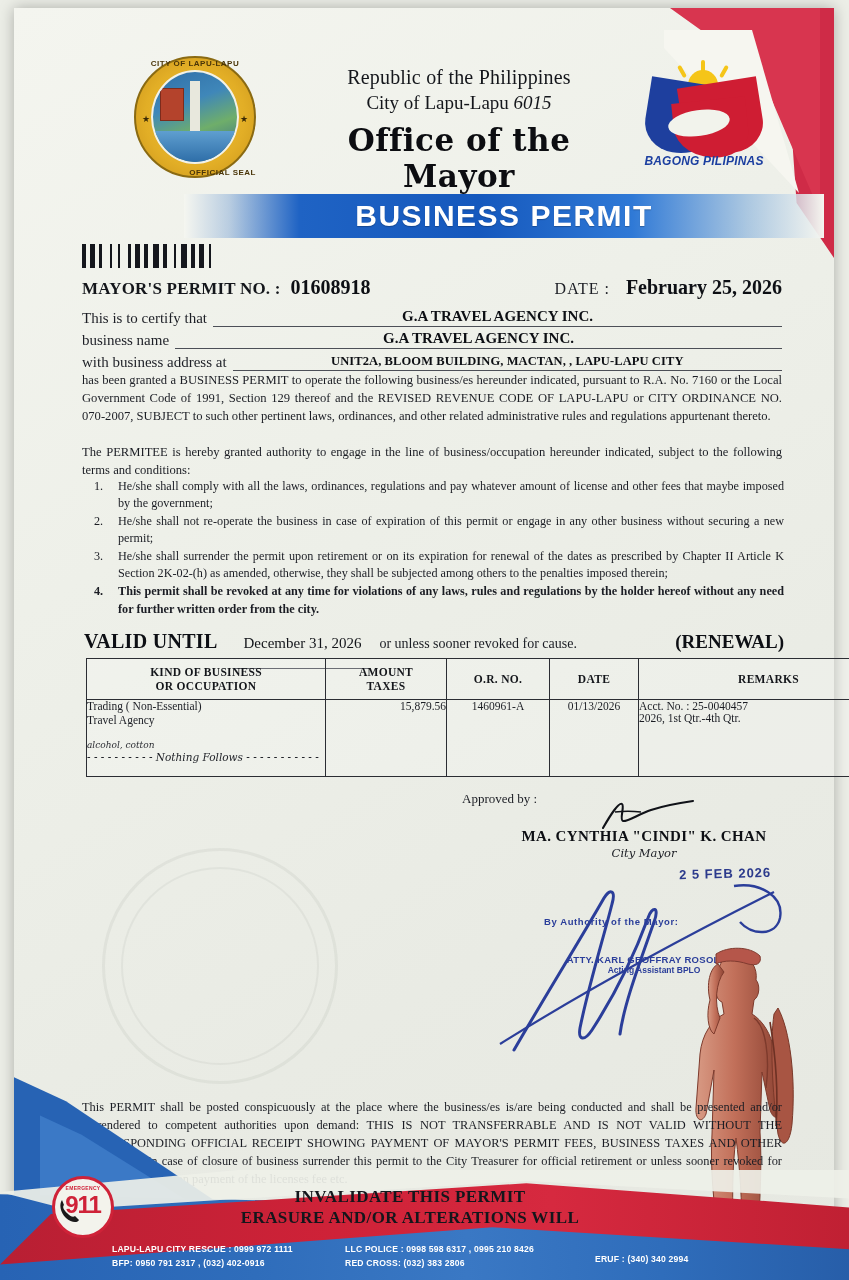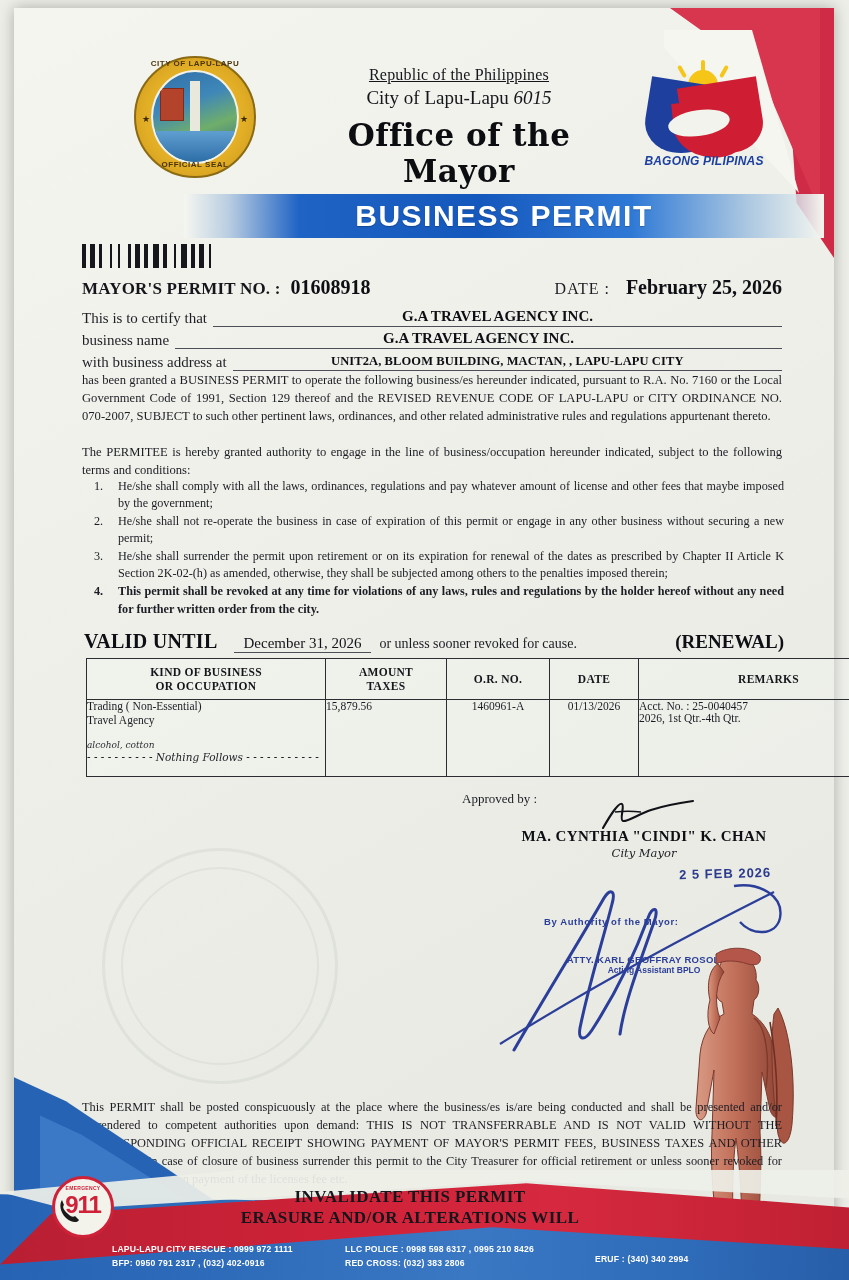--- a/index.html
+++ b/index.html
@@ -49,25 +49,25 @@
     border:2px solid #f2f2e8;overflow:hidden;}
   .seal .inner:before{content:"";position:absolute;left:8%;top:18%;width:26%;height:34%;
     background:#b4432c;border:1px solid #7d2b1c;}
   .seal .inner:after{content:"";position:absolute;left:44%;top:10%;width:12%;height:56%;
     background:#e8e8dd;}
   .seal .wave{position:absolute;left:0;bottom:0;width:100%;height:34%;
     background:linear-gradient(#5f9fd0,#2e6ea8);}
   .seal .txt-t,.seal .txt-b{position:absolute;left:0;width:100%;text-align:center;
     font-family:"Liberation Sans",sans-serif;font-weight:bold;color:#4a3508;letter-spacing:.5px;}
   .seal .txt-t{top:3px;font-size:8px;}
-  .seal .txt-b{bottom:9px;font-size:8px;}
+  .seal .txt-b{bottom:1px;font-size:8px;text-align:right;}
   .seal .star{position:absolute;font-size:9px;color:#3a2a06;}
 
   .hdr-text{position:absolute;left:290px;top:58px;width:310px;text-align:center;}
-  .hdr-text .l1{font-size:16px;color:#14161b;letter-spacing:.2px;text-decoration:underline;}
+  .hdr-text .l1{font-size:20px;color:#14161b;letter-spacing:.2px;}
   .hdr-text .l2{font-size:19px;color:#14161b;margin-top:3px;}
   .hdr-text .l2 em{font-style:italic;}
   .hdr-text .l3{font-family:"DejaVu Serif",serif;font-weight:bold;font-size:31px;
     color:#0c0d11;margin-top:8px;letter-spacing:.5px;}
 
   .bp-logo{position:absolute;left:620px;top:58px;width:140px;height:110px;}
   .bp-logo .sun{position:absolute;left:54px;top:4px;width:30px;height:30px;border-radius:50%;
     background:#f5c518;}
   .bp-logo .ray{position:absolute;background:#f5c518;width:4px;height:13px;border-radius:2px;}
   .bp-logo .arcR{position:absolute;left:48px;top:16px;width:80px;height:72px;
@@ -124,33 +124,33 @@
   .terms{position:absolute;left:80px;top:470px;width:690px;}
   .terms .item{display:flex;font-size:12.2px;line-height:1.4;color:#1b1d24;margin-bottom:1px;}
   .terms .n{width:24px;flex:none;text-align:left;}
   .terms .t{flex:1;text-align:justify;}
   .terms .item.bold .t,.terms .item.bold .n{font-weight:bold;}
 
   
   .valid{position:absolute;left:70px;top:622px;width:700px;display:flex;align-items:baseline;}
   .valid .v1{font-size:20px;font-weight:bold;letter-spacing:.3px;color:#0d0f14;}
   .valid .v2{font-size:15px;margin-left:16px;border-bottom:1px solid #4c4f57;
-    padding:0 10px 0 10px;color:#121419;}
+    padding:0 10px 16px 10px;color:#121419;}
   .valid .v3{font-size:14px;margin-left:8px;color:#1b1d24;}
   .valid .v4{margin-left:auto;font-size:19px;font-weight:bold;color:#0d0f14;}
 
   
   table.permit{position:absolute;left:72px;top:650px;width:813px;border-collapse:collapse;
     background:rgba(255,255,255,.18);}
   table.permit th,table.permit td{border:1px solid #2b2d33;padding:0;}
   table.permit th{font-size:11.5px;font-weight:bold;letter-spacing:.3px;color:#14161b;
     text-align:center;height:40px;line-height:1.25;}
   table.permit td{vertical-align:top;font-size:11.5px;color:#1b1d24;height:76px;}
   td.c-kind{padding:7px 8px;}
-  td.c-amt{padding:7px 8px;text-align:left;}
+  td.c-amt{padding:7px 8px;text-align:right;}
   td.c-or,td.c-date{padding:7px 8px;text-align:center;}
   td.c-rem{padding:7px 10px;text-align:left;}
   .kind2{margin-top:2px;}
   .hand{font-family:"DejaVu Serif",serif;font-style:italic;font-size:9px;color:#2a2c32;
     margin-top:14px;}
   .nothing{font-family:"DejaVu Serif",serif;font-style:italic;font-size:10.5px;color:#22242a;
     margin-top:1px;white-space:nowrap;}
 
   
   .approved{position:absolute;left:448px;top:783px;font-size:13px;color:#1b1d24;}

